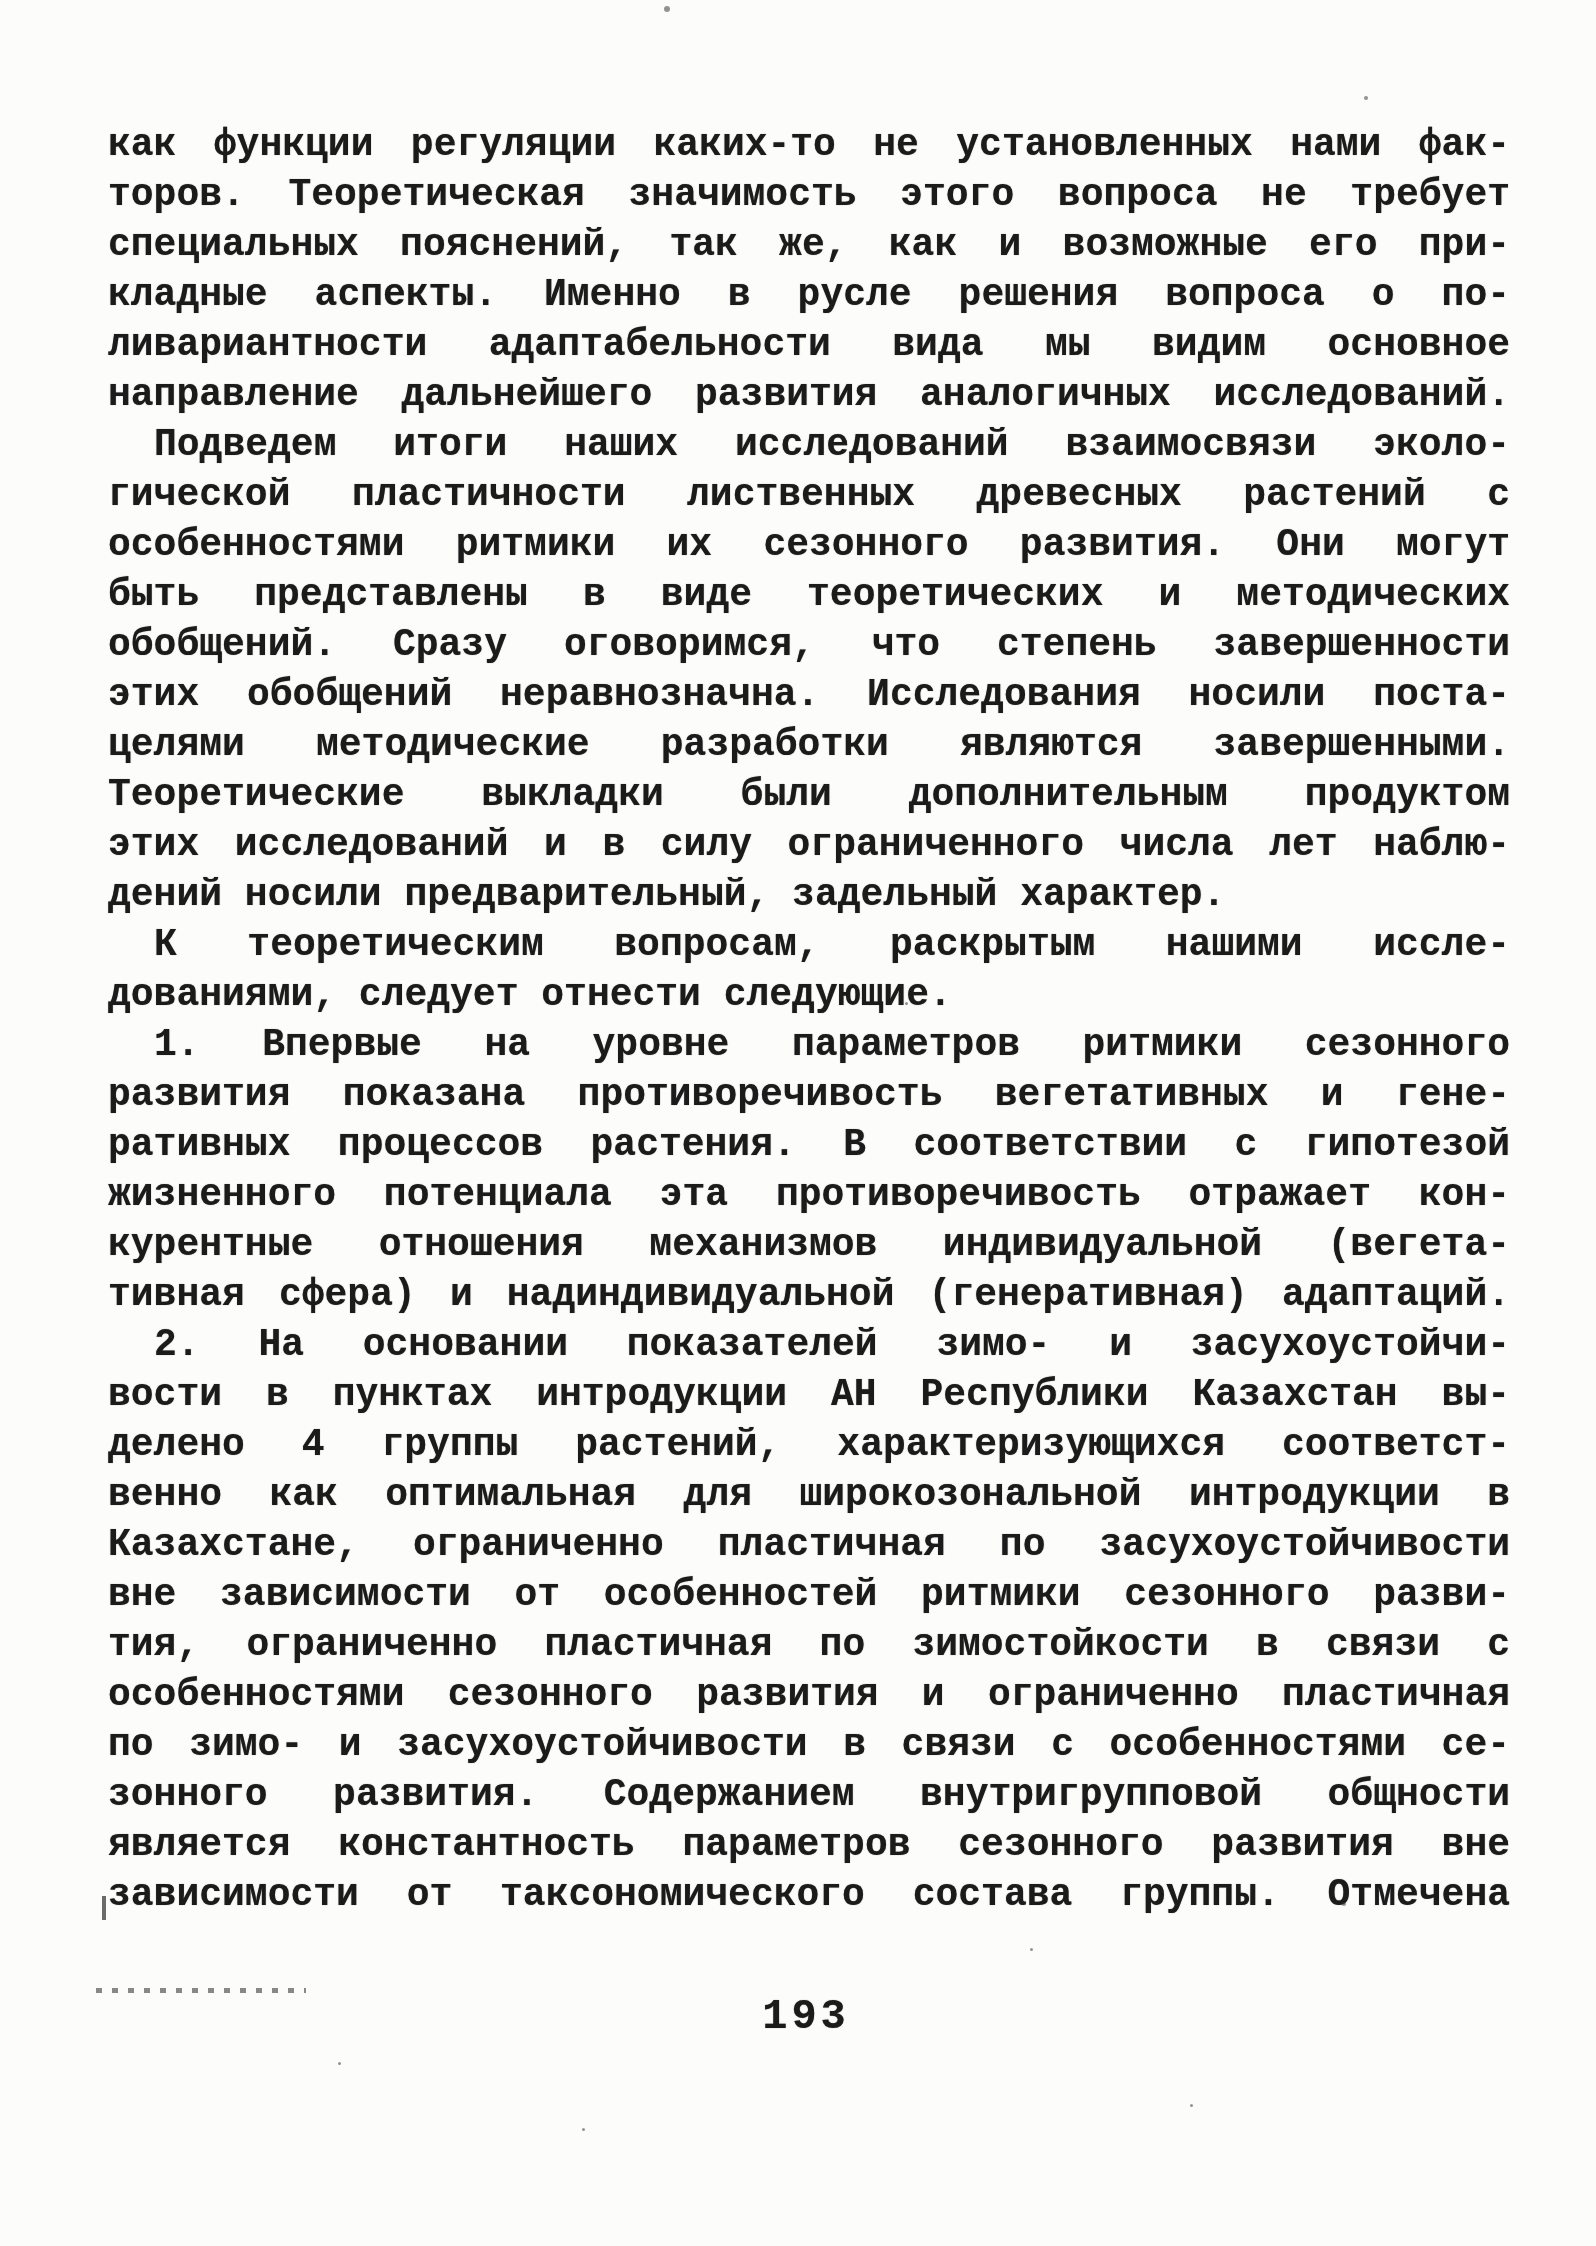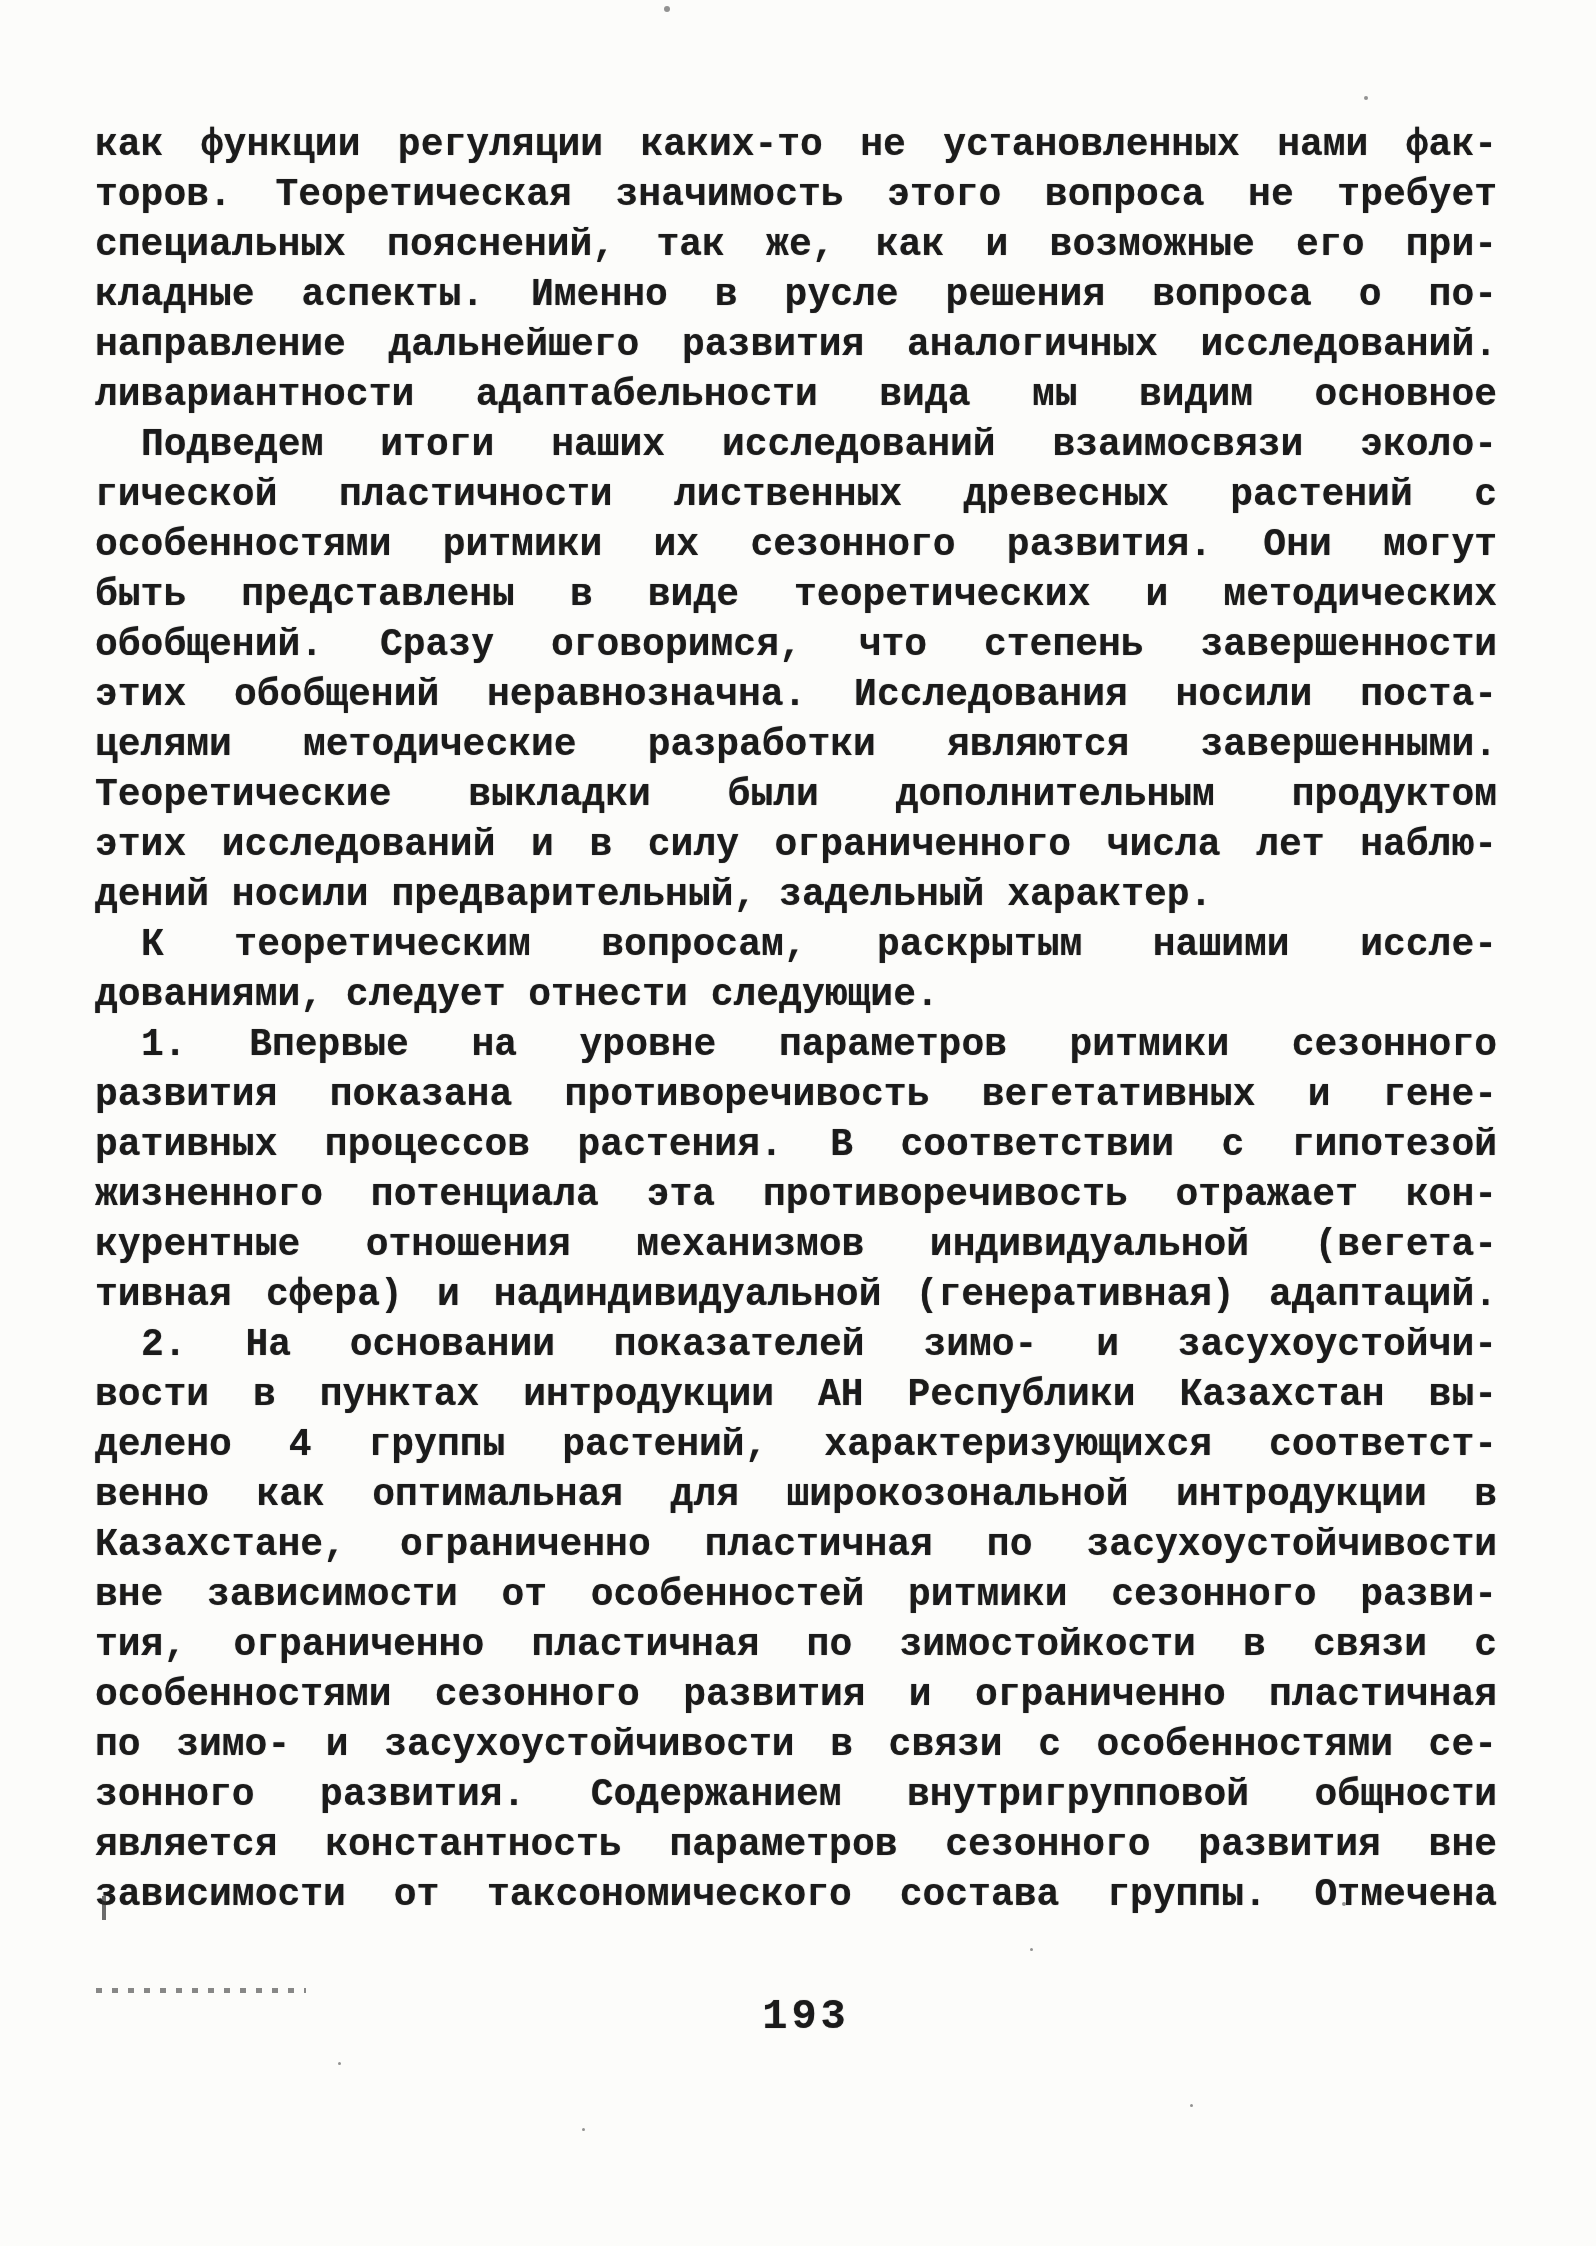--- a/index.html
+++ b/index.html
@@ -14,21 +14,21 @@
     overflow: hidden;
     background: #fcfcfa;
     font-family: "Liberation Mono", "DejaVu Sans Mono", monospace;
   }
   .page {
     position: absolute;
     inset: 0;
   }
   .text-block {
     position: absolute;
-    left: 95px;
+    left: 108px;
     top: 120px;
     width: 1402px;
     color: #1b1b1b;
     font-size: 38px;
     font-weight: bold;
     line-height: 50px;
     text-shadow: 0 0 1px rgba(20,20,20,0.55);
   }
   .line {
     white-space: normal;
@@ -82,22 +82,22 @@
 </head>
 <body>
 
 <div class="page">
 
   <div class="text-block">
       <div class="line">как функции регуляции каких-то не установленных нами фак-</div>
       <div class="line">торов. Теоретическая значимость этого вопроса не требует</div>
       <div class="line">специальных пояснений, так же, как и возможные его при-</div>
       <div class="line">кладные аспекты. Именно в русле решения вопроса о по-</div>
+      <div class="line">ливариантности адаптабельности вида мы видим основное</div>
       <div class="line">направление дальнейшего развития аналогичных исследований.</div>
-      <div class="line">ливариантности адаптабельности вида мы видим основное</div>
       <div class="line indent">Подведем итоги наших исследований взаимосвязи эколо-</div>
       <div class="line">гической пластичности лиственных древесных растений с</div>
       <div class="line">особенностями ритмики их сезонного развития. Они могут</div>
       <div class="line">быть представлены в виде теоретических и методических</div>
       <div class="line">обобщений. Сразу оговоримся, что степень завершенности</div>
       <div class="line">этих обобщений неравнозначна. Исследования носили поста-</div>
       <div class="line">целями методические разработки являются завершенными.</div>
       <div class="line">Теоретические выкладки были дополнительным продуктом</div>
       <div class="line">этих исследований и в силу ограниченного числа лет наблю-</div>
       <div class="line last-short">дений носили предварительный, задельный характер.</div>

